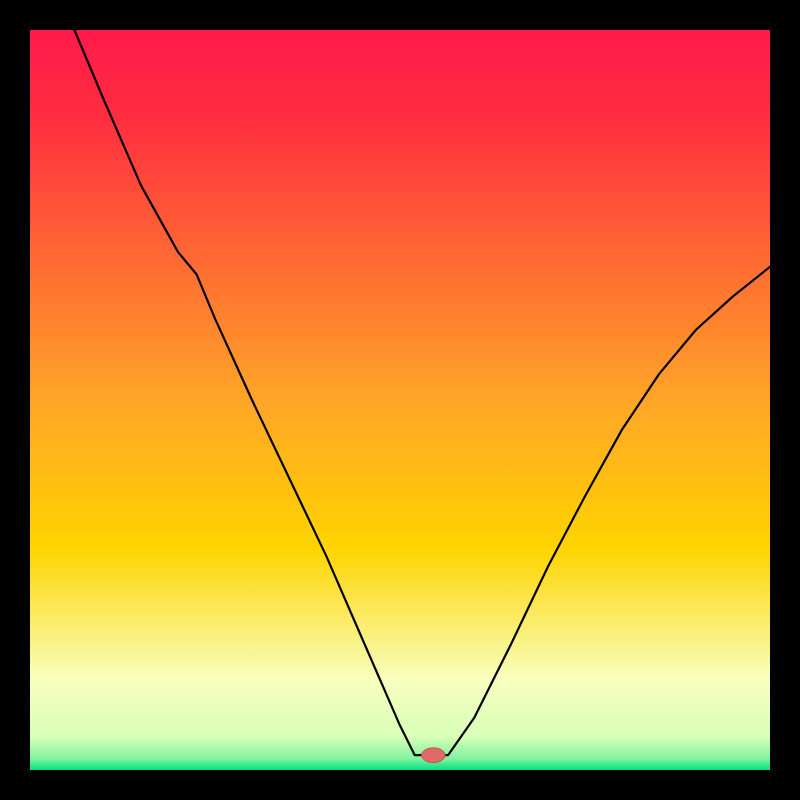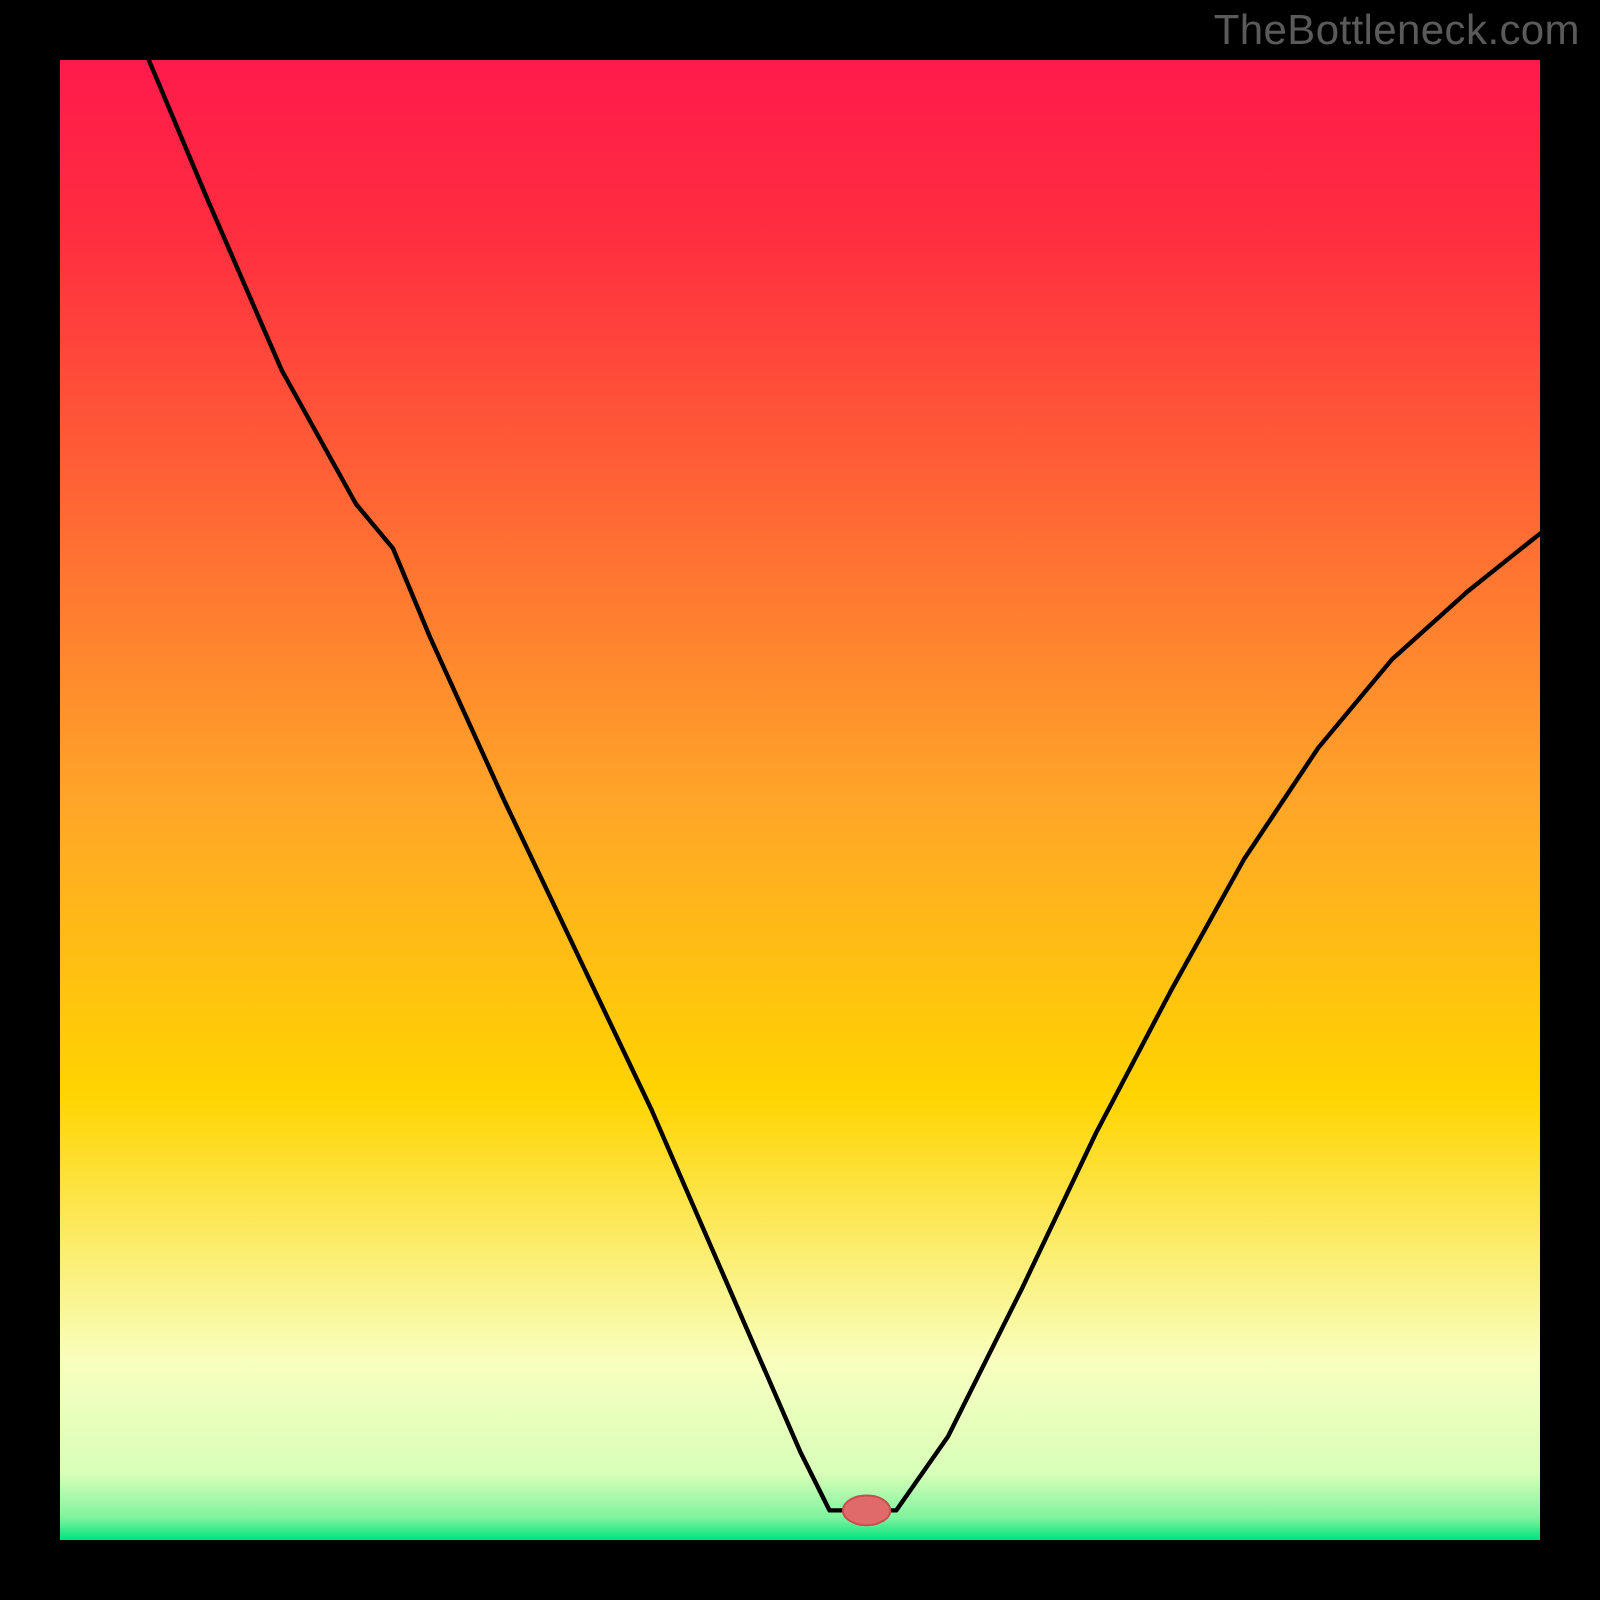--- a/index.html
+++ b/index.html
@@ -38,21 +38,20 @@
     display: block;
     width: 740px;
     height: 740px;
   }
 </style>
 </head>
 <body>
 
 <div class="frame">
 
-  <div class="watermark">TheBottleneck.com</div>
 
   <div class="plot">
     <svg id="plot-svg" viewBox="0 0 740 740" preserveAspectRatio="none">
       <defs>
         <linearGradient id="bg-grad" x1="0" y1="0" x2="0" y2="1">
             <stop offset="0%" stop-color="#ff1a4b"></stop>
             <stop offset="12%" stop-color="#ff2e3f"></stop>
             <stop offset="50%" stop-color="#ffa528"></stop>
             <stop offset="70%" stop-color="#ffd400"></stop>
             <stop offset="88%" stop-color="#f8ffbf"></stop>

